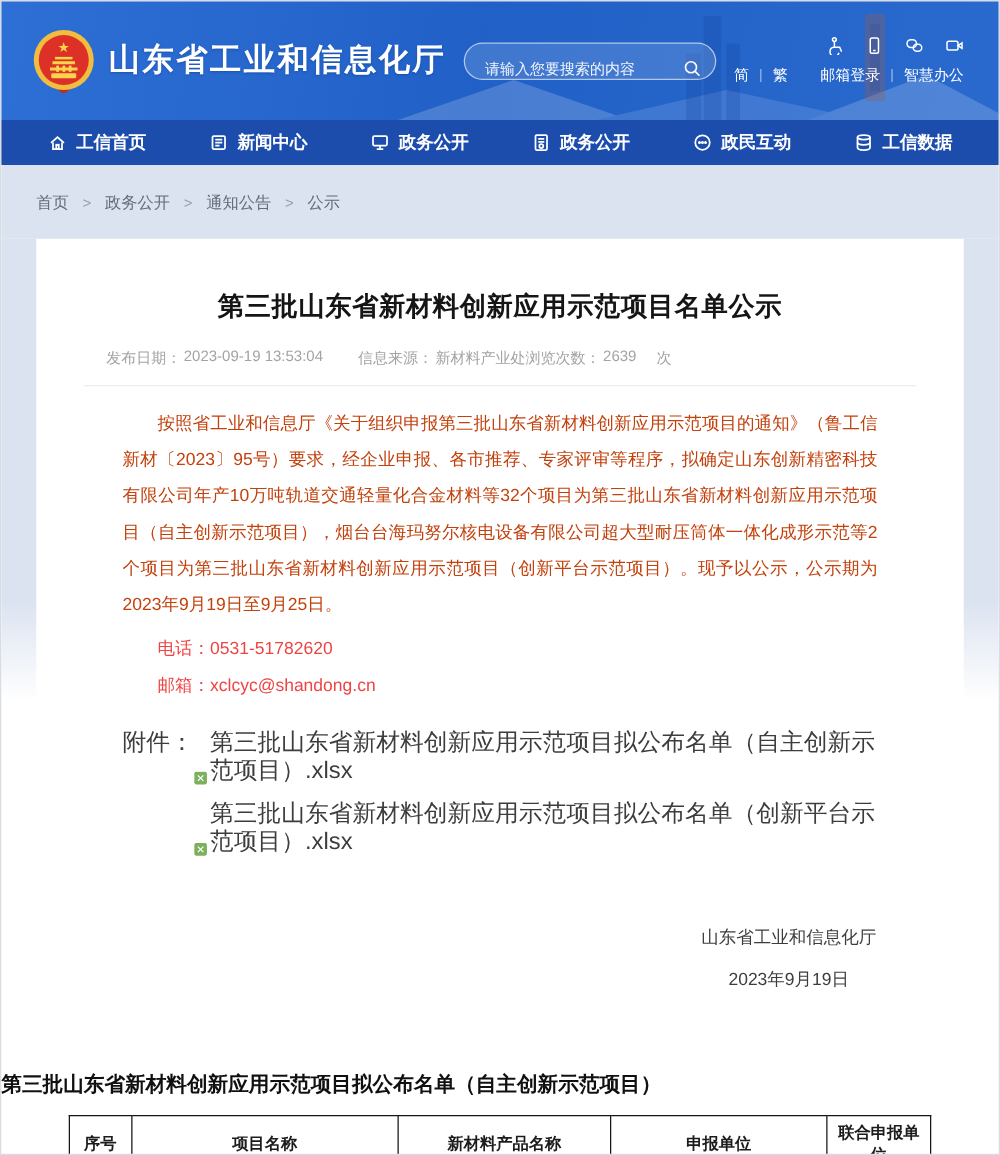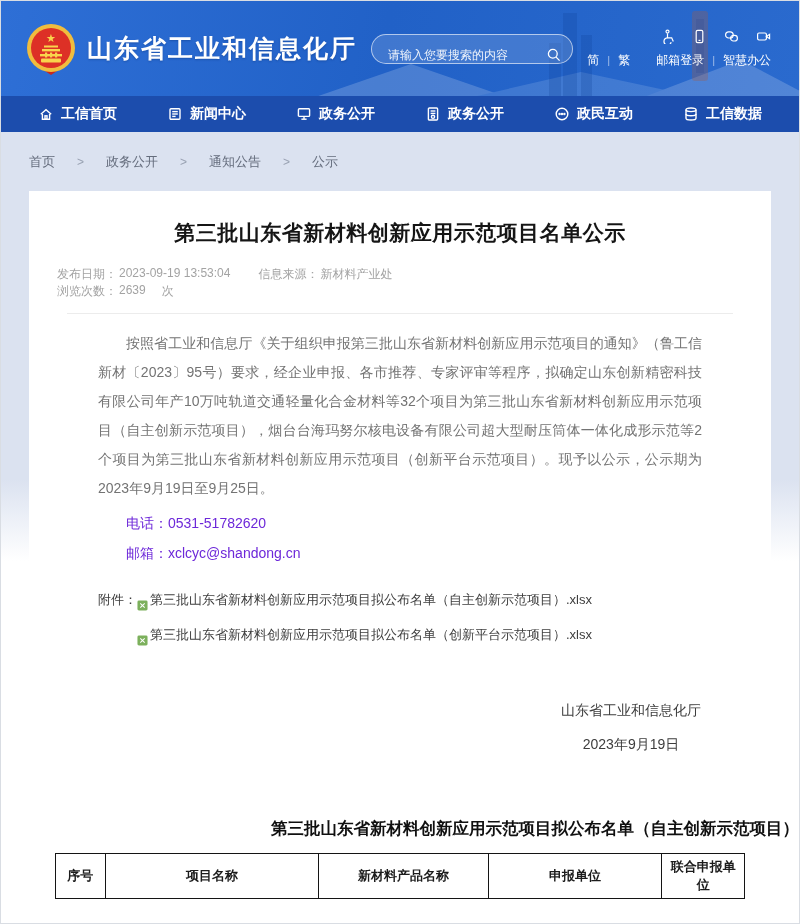--- a/index.html
+++ b/index.html
@@ -45,52 +45,52 @@
   .main-nav{
     height:36px; background:#1c4dad; display:flex; align-items:center;
     justify-content:space-between; padding:0 37px;
   }
   .nav-item{ display:flex; align-items:center; gap:7px; color:#fff; font-size:14px; font-weight:600; cursor:pointer; white-space:nowrap; }
   .nav-item svg{ width:16px; height:16px; }
 
   
   .crumb-band{
     height:59px; background:#dbe2f0; display:flex; align-items:center;
-    padding:0 28px; font-size:13px; color:#646c7c; gap:22px;
+    padding:0 28px; font-size:13px; color:#646c7c; gap:11px;
   }
   .crumb-band .bc-sep{ color:#99a1b2; font-size:12px; }
   .crumb-band span[data-interactable="true"]{ cursor:pointer; }
 
   .gutter{ position:absolute; top:190px; width:28px; height:370px;
     background:linear-gradient(#dbe2f0 78%, rgba(219,226,240,0)); z-index:0; }
   .gutter.left{ left:0; } .gutter.right{ right:0; }
 
   
-  .article{ position:relative; z-index:1; padding-top:28px; }
+  .article{ position:relative; z-index:1; padding-top:40px; }
   .article-title{ margin:0 90px; text-align:center; font-size:21px; font-weight:700; color:#151515; letter-spacing:.5px; }
-  .meta{ display:flex; justify-content:flex-start; margin:19px 56px 0; font-size:12px; color:#a3a3a3;flex-direction:column; }
+  .meta{ display:flex; justify-content:flex-start; margin:19px 84px 0; font-size:12px; color:#a3a3a3; }
   .meta-left{ display:flex; gap:28px; }
   .meta-item{ display:flex; gap:2px; }
   .views .unit{ margin-left:14px; }
   .hr{ border-bottom:1px solid #ececec; margin:13px 66px 0; }
-  .body-text{ margin:15px 97px 0; font-size:14px; color:#737373; line-height:29px; text-align:justify; }
+  .body-text{ margin:15px 97px 0; font-size:14px; color:#c2410c; line-height:29px; text-align:justify; }
   .body-text p{ margin:0; text-indent:2em; }
-  .contact-line{ margin:12px 97px 0; font-size:14px; color:#6d28d9; text-indent:2em; }
-  .attachments{ display:flex; margin:26px 97px 0; font-size:13px; color:#3d3d3d; }
+  .contact-line{ margin:12px 97px 0; font-size:14px; color:#ef4444; text-indent:2em; }
+  .attachments{ display:flex; margin:26px 97px 0; font-size:19px; color:#3d3d3d; }
   .att-label{ flex:none; line-height:22px; }
   .att-list{ display:flex; flex-direction:column; gap:13px; }
   .att-link{ display:flex; align-items:flex-end; cursor:pointer; line-height:22px; }
   .att-link .xls{ width:11px; height:11px; margin:-4px 2px 0 0; flex:none; }
   .signature{ margin:56px 98px 0; text-align:right; }
   .sig-inner{ display:inline-block; text-align:center; font-size:14px; color:#3d3d3d; }
   .sig-date{ margin-top:16px; }
 
   
   .table-section{ position:relative; z-index:1; margin-top:64px; }
-  .table-title{ margin:0; text-align:right; font-size:16.5px; font-weight:700; color:#101010; }
+  .table-title{ margin:0; text-align:left; font-size:16.5px; font-weight:700; color:#101010; }
   table.project{
     width:690px; margin:13px auto 0; border-collapse:collapse; table-layout:fixed;
     font-family:"Liberation Serif","DejaVu Serif",serif; font-size:13px; color:#1c1c1c;
   }
   table.project th, table.project td{
     border:1.6px solid #141414; text-align:center; vertical-align:middle; padding:4px 6px;
     word-break:break-all;
   }
   table.project th{ height:43px; font-weight:700; font-size:13px; }
 

